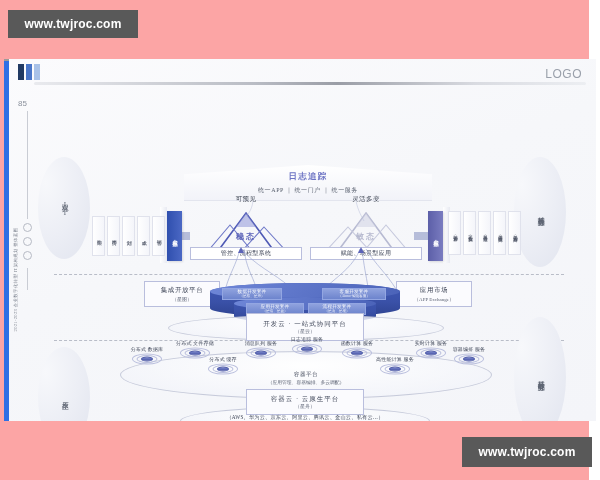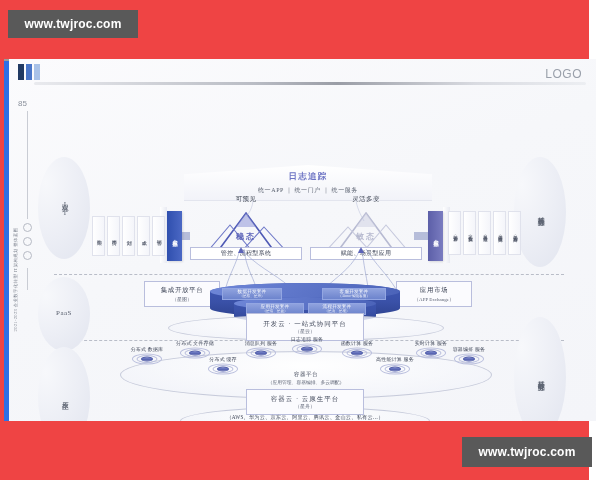--- a/index.html
+++ b/index.html
@@ -2,21 +2,21 @@
 <html><head>
 <meta charset="utf-8">
 <style>
   * { box-sizing: border-box; margin: 0; padding: 0; }
   html, body {
     width: 600px; height: 480px;
     background: #ffffff;
     font-family: "Liberation Sans", "DejaVu Sans", sans-serif;
     overflow: hidden;
   }
-  #root { position: relative; width: 589px; height: 480px; background:#ef4444; }
+  #root { position: relative; width: 589px; height: 480px; background:#fca5a5; }
 
   
   .watermark {
     position: absolute;
     background: #595959;
     color: #fff;
     font-size: 12px;
     font-weight: bold;
     letter-spacing: .2px;
     display: flex; align-items: center; justify-content: center;
@@ -270,23 +270,20 @@
       <div class="dot d3"></div>
       <div class="vline2"></div>
     </div>
     <div id="rail-vtext">2021-2023 企业数字化转型 IT架构规划 整体蓝图</div>
 
     <div class="lane-div" id="div1"></div>
     <div class="lane-div" id="div2"></div>
 
     <div class="lobe" id="lobe-l1">
       <span class="lobe-txt">双翼IT</span>
-    </div>
-    <div class="lobe" id="lobe-l2">
-      <span class="lobe-txt" style="writing-mode:horizontal-tb;font-size:7px;">PaaS</span>
     </div>
     <div class="lobe" id="lobe-l3">
       <span class="lobe-txt">云原生</span>
     </div>
 
     <div class="lobe" id="lobe-r1">
       <span class="lobe-txt">科技重构业务</span>
     </div>
     <div class="lobe" id="lobe-r2">
       <span class="lobe-txt">科技开放使能业务</span>

